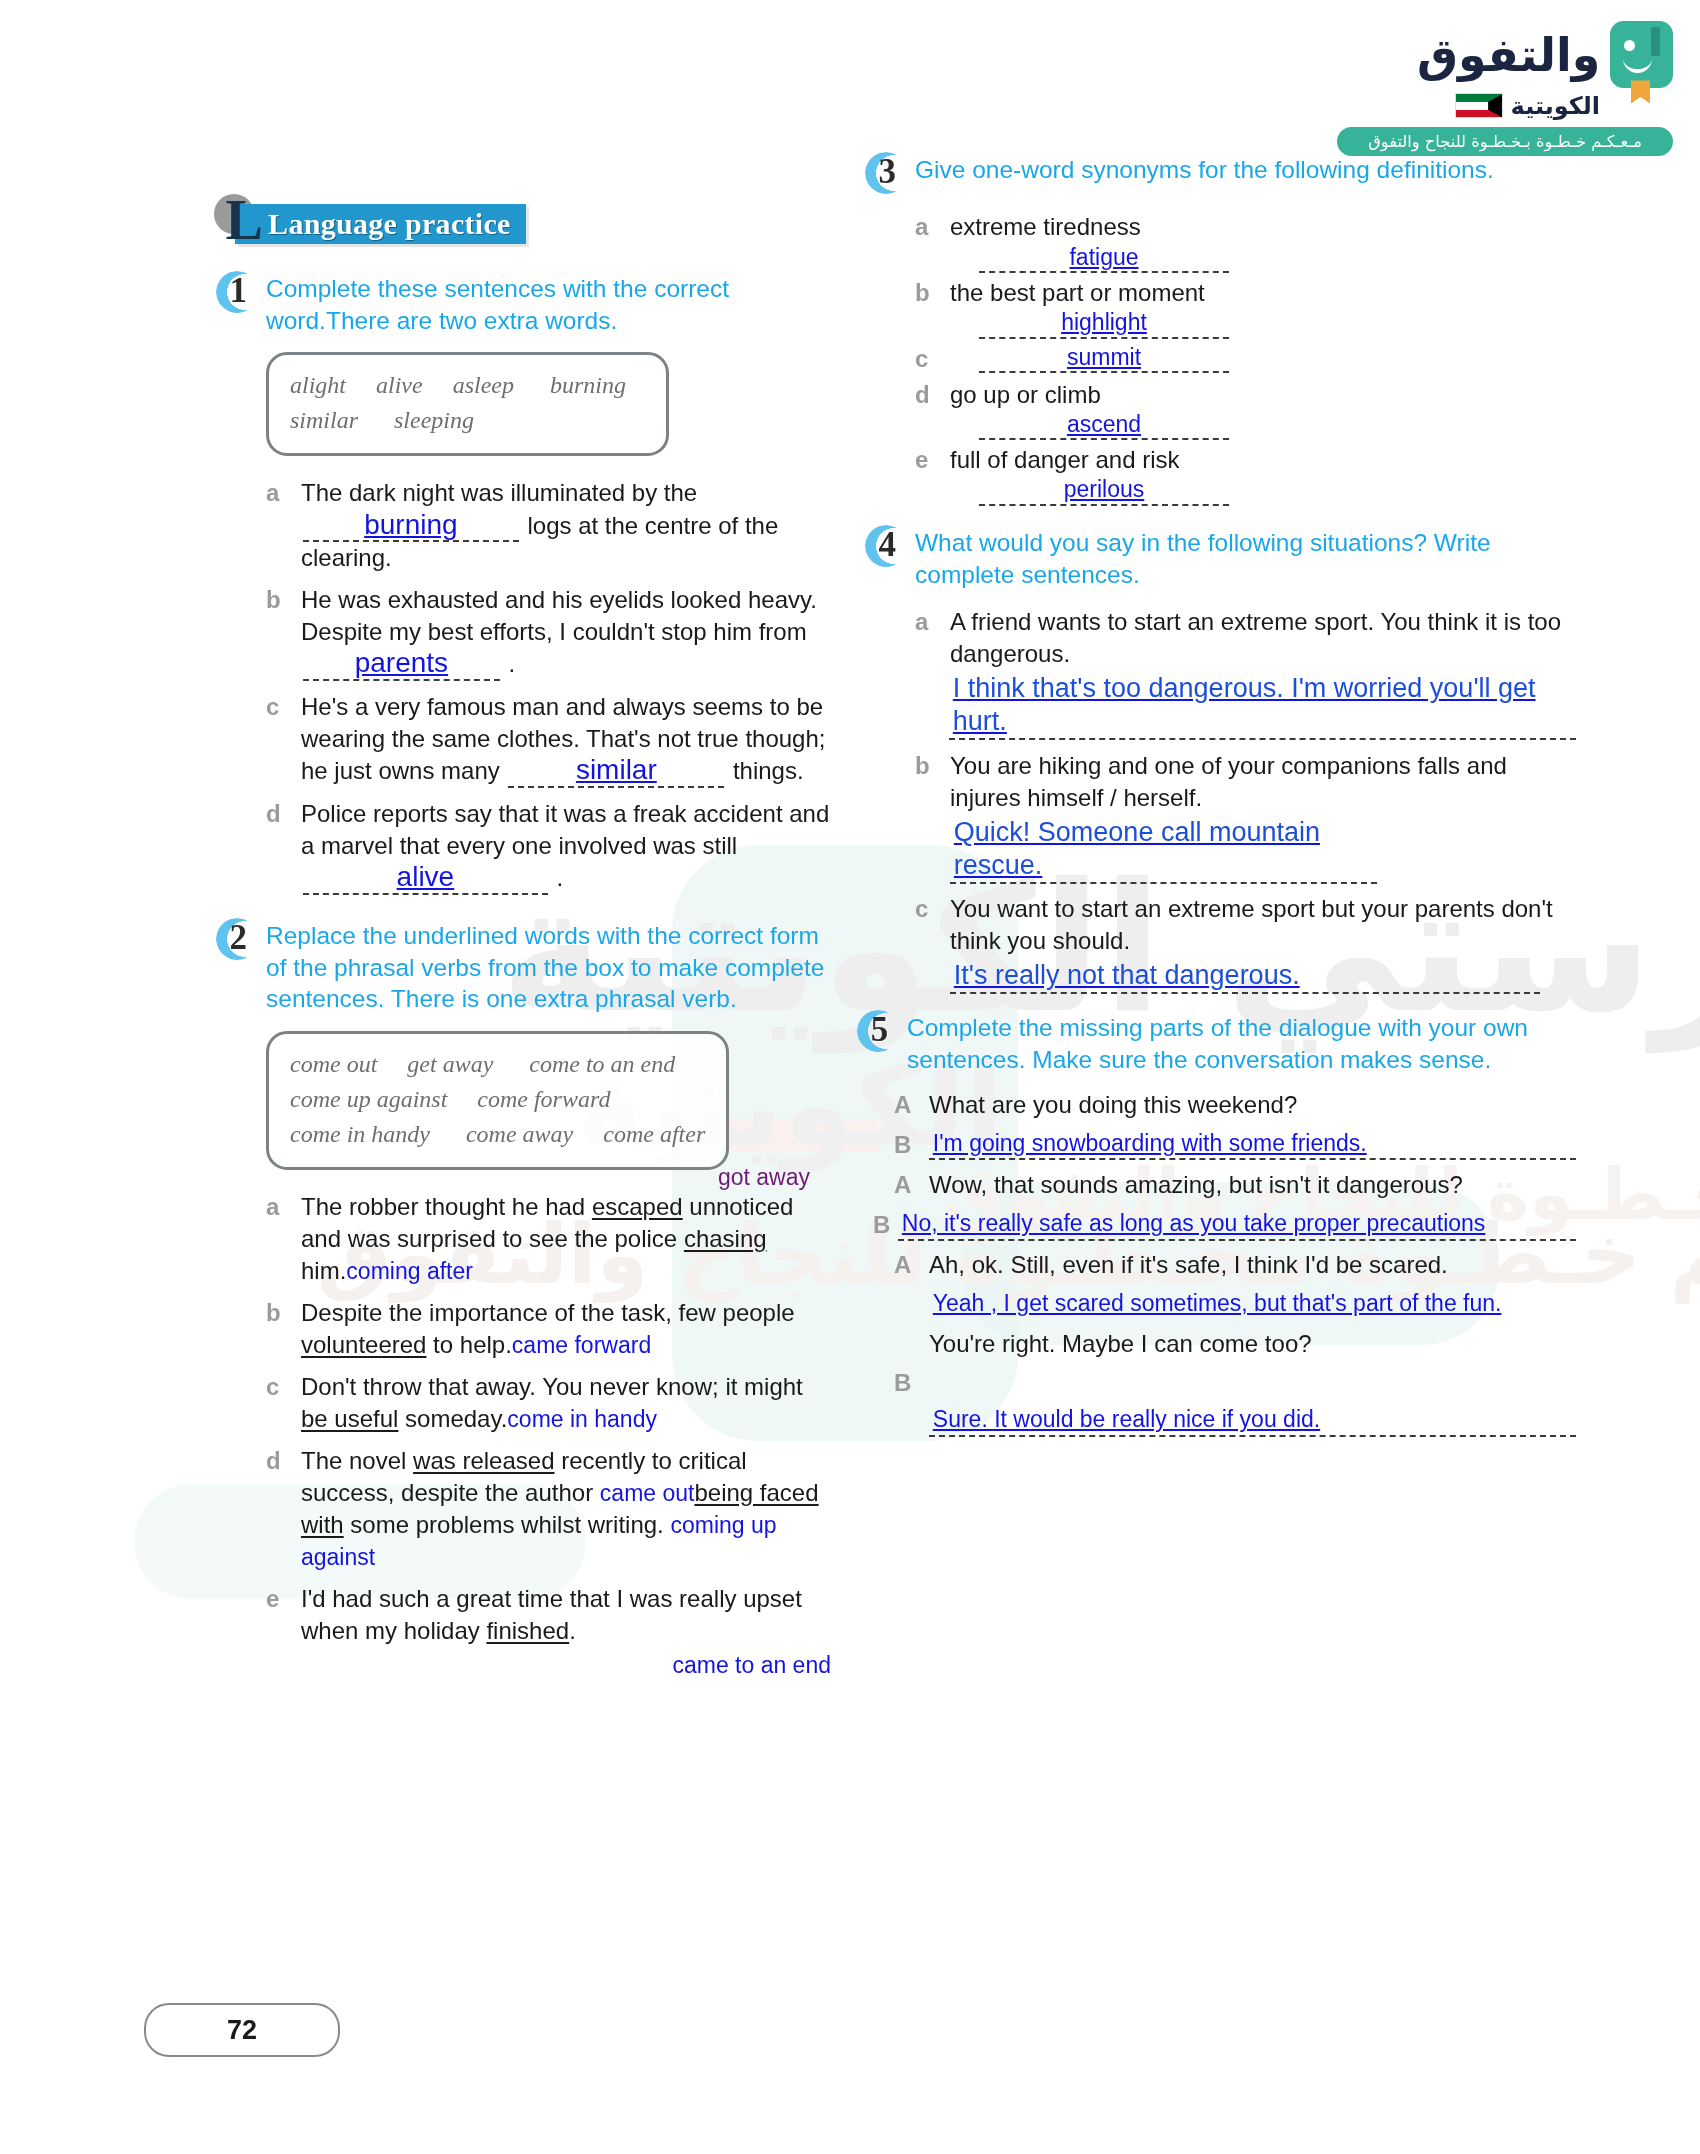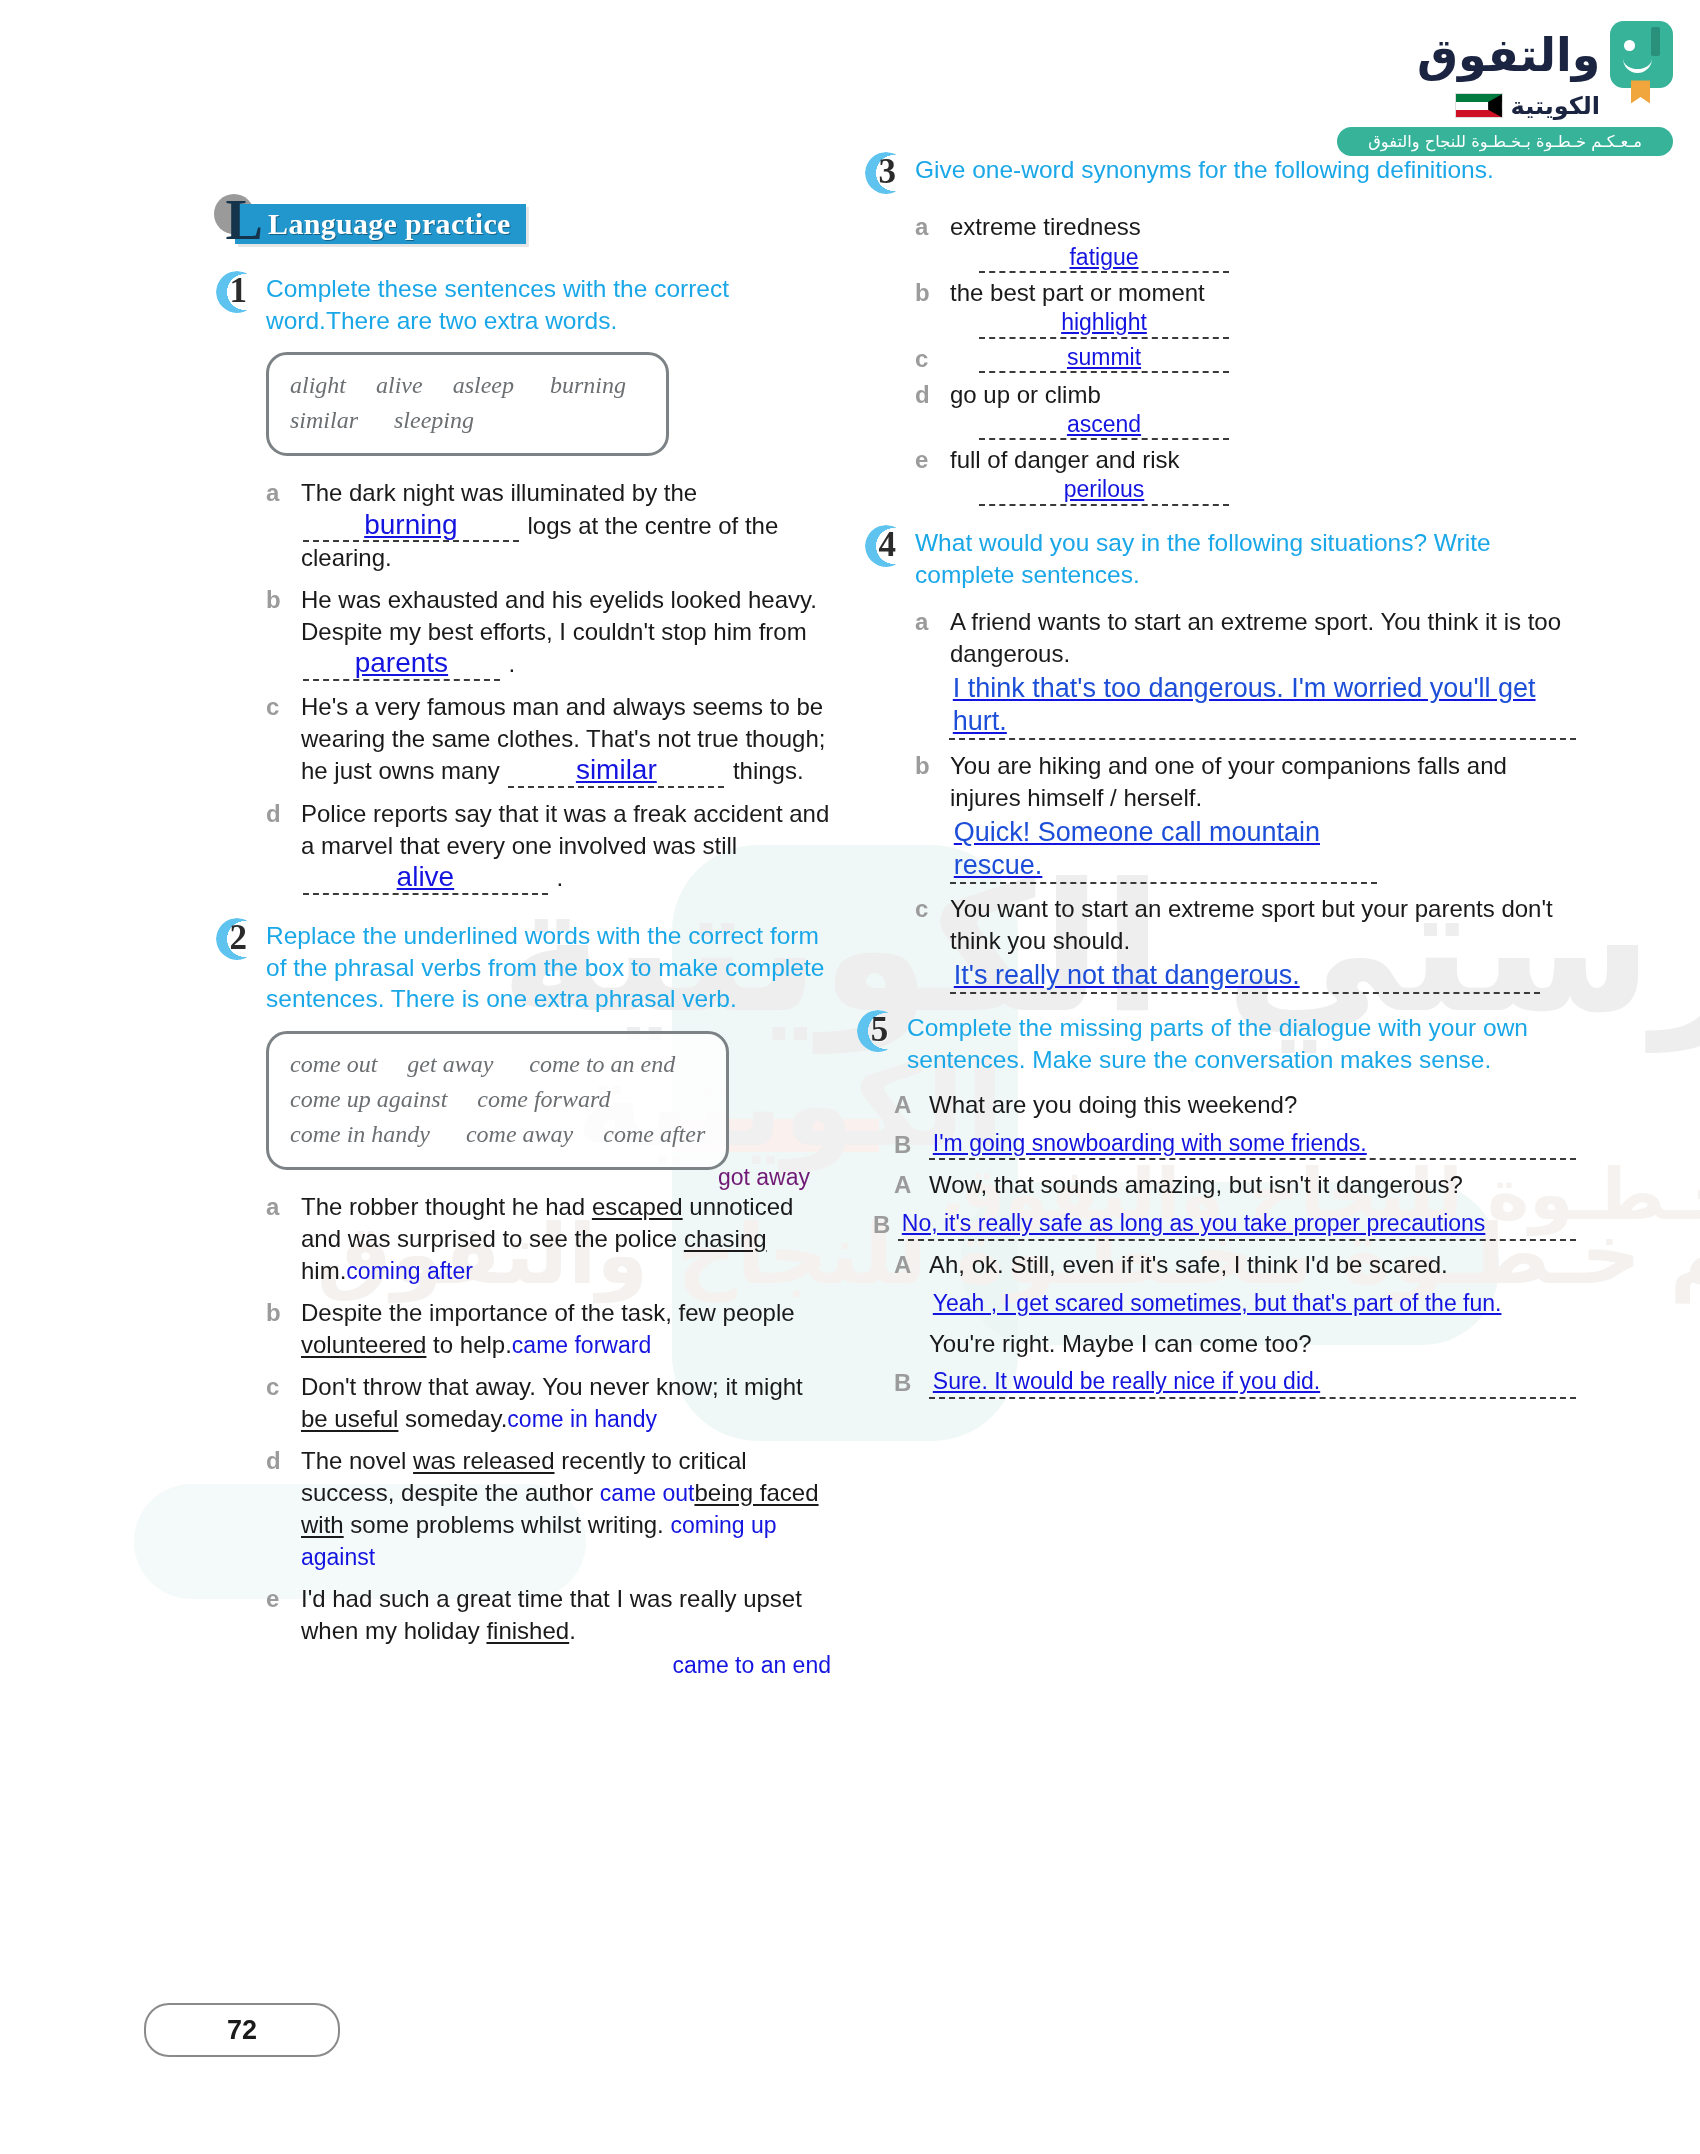--- a/index.html
+++ b/index.html
@@ -598,21 +598,21 @@
       <div class="dlg-item">
         <div class="spk"></div>
         <div class="say blue" style="border-bottom:none;">Yeah , I get scared sometimes, but that's part of the fun.</div>
       </div>
       <div class="dlg-item">
         <div class="spk"></div>
         <div class="say">You're right. Maybe I can come too?</div>
       </div>
       <div class="dlg-item">
         <div class="spk">B</div>
-        <div class="say blue" style="width:413px;">Sure. It would be really nice if you did.</div>
+        <div class="say blue" style="width:413px;margin-top:38px;">Sure. It would be really nice if you did.</div>
       </div>
     </div>
   </div>
 
 </div>
 
 <div class="pagenum">72</div>
 
 
 </body></html>

